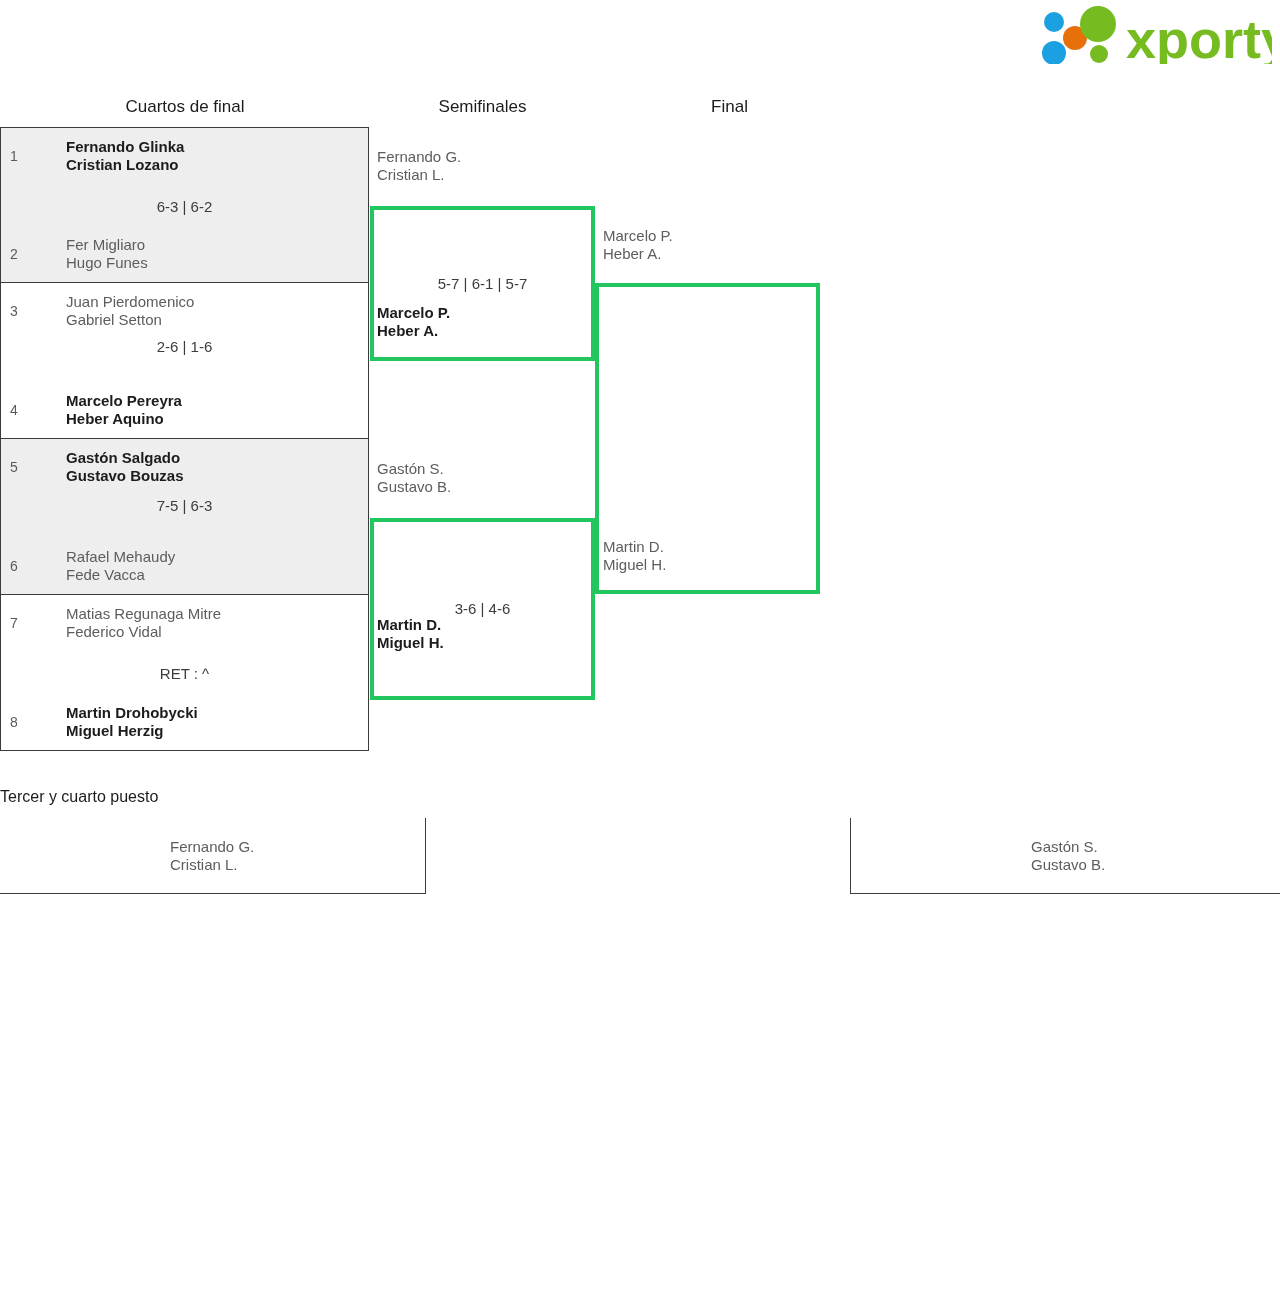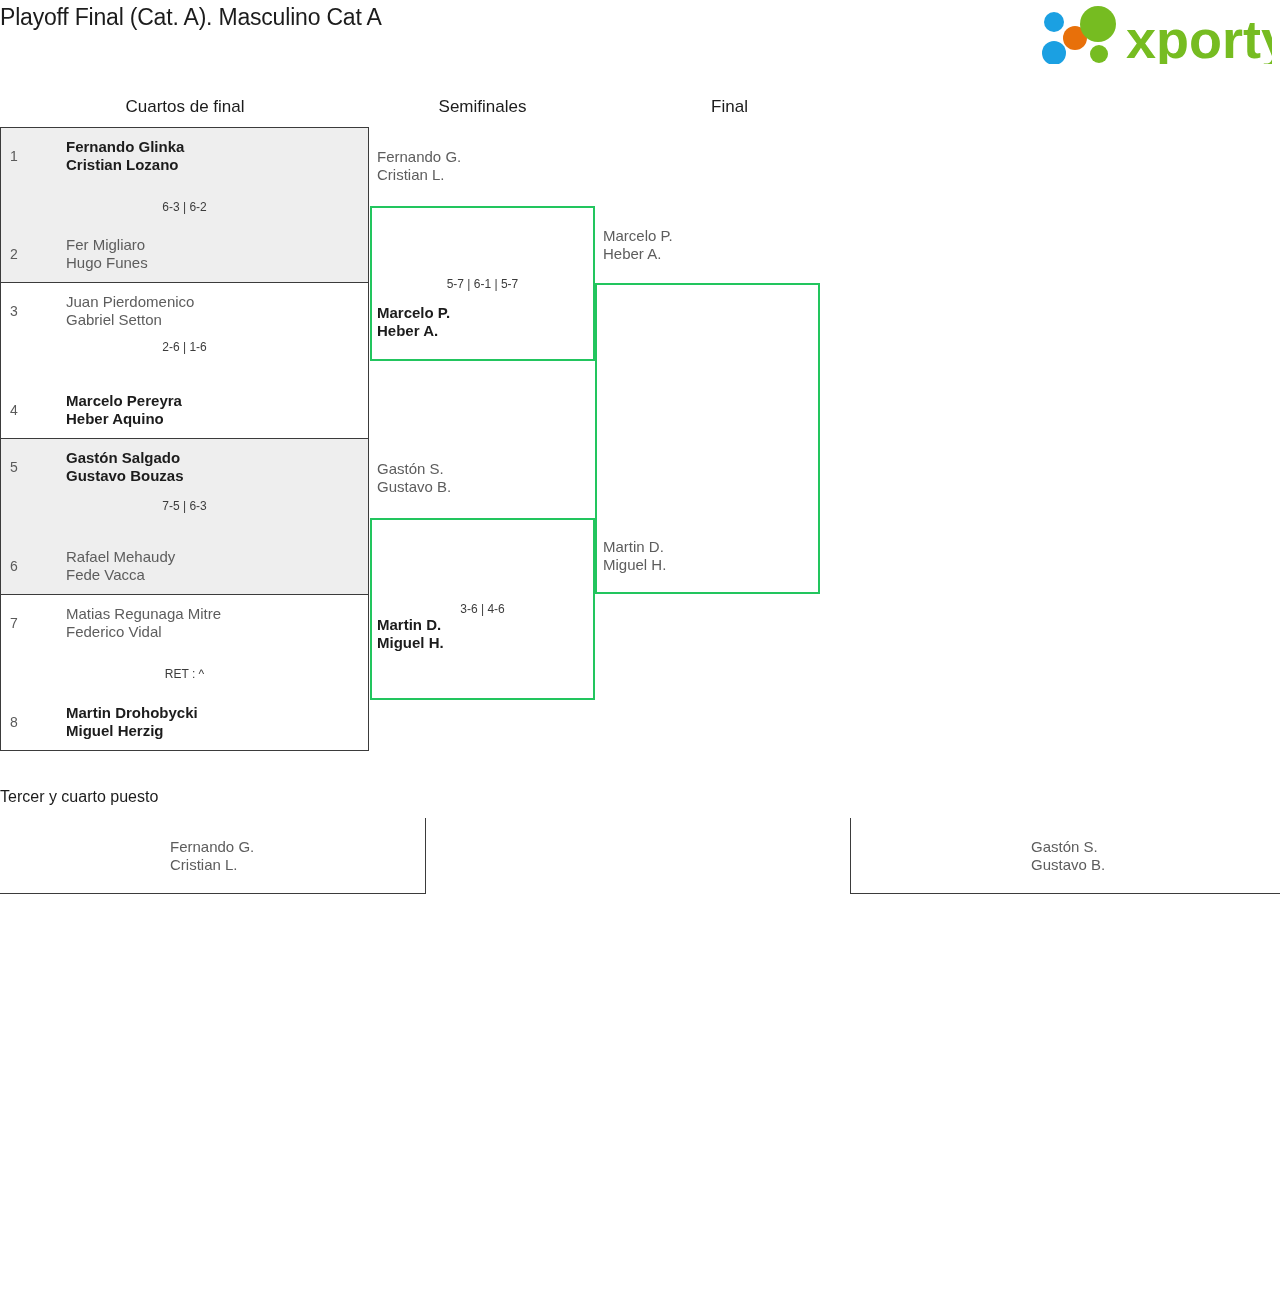--- a/index.html
+++ b/index.html
@@ -100,29 +100,29 @@
   .names .n { display: block; white-space: nowrap; margin-left: 39px; }
 
   .winner .names { color: #1c1c1c; font-weight: 700; }
   .loser  .names { color: #5d5d5d; font-weight: 400; }
 
   .score {
     position: absolute;
     left: 0;
     width: 100%;
     text-align: center;
-    font-size: 12px;
+    font-size: 15px;
     line-height: 18px;
     color: #3c3c3c;
   }
 
   
   .rbox {
     position: absolute;
-    border: 2px solid #22c55e;
+    border: 4px solid #22c55e;
     box-sizing: border-box;
     background: transparent;
   }
   .rbox .score {
     top: 50%;
     transform: translateY(-50%);
   }
 
   .entrant {
     position: absolute;
@@ -162,21 +162,20 @@
     color: #5d5d5d;
   }
   .third-names .n { display: block; white-space: nowrap; }
   .third-box.left  .third-names { left: 170px; }
   .third-box.right .third-names { left: 180px; }
 </style>
 </head>
 <body>
 
 <div class="page-title">
-  <span class="line">Playoff Final (Cat. A). Masculino Cat A</span>
 </div>
 
 <div class="brand-logo">
   <svg width="240" height="58" viewBox="0 0 240 58" xmlns="http://www.w3.org/2000/svg">
     <circle cx="22" cy="16" r="10" fill="#1ba0e2"></circle>
     <circle cx="22" cy="47" r="12" fill="#1ba0e2"></circle>
     <circle cx="43" cy="32" r="12" fill="#e8700a"></circle>
     <circle cx="66" cy="18" r="18" fill="#76bc21"></circle>
     <circle cx="67" cy="48" r="9" fill="#76bc21"></circle>
     <text x="94" y="52" font-family="Liberation Sans, sans-serif" font-size="54" font-weight="700" fill="#76bc21">xporty</text>

